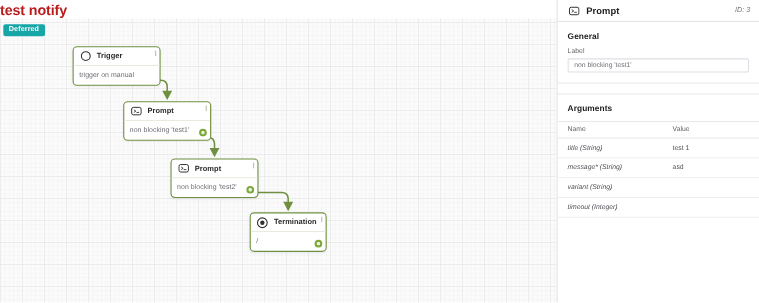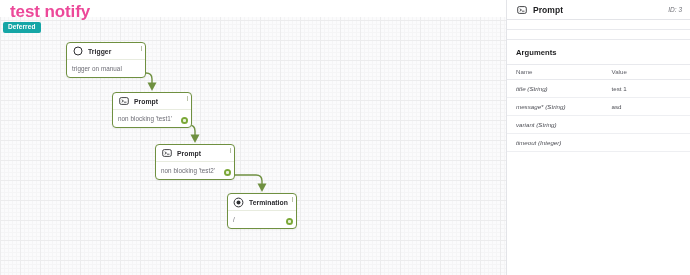--- a/index.html
+++ b/index.html
@@ -12,22 +12,22 @@
   #app { position: relative; width: 690px; height: 275px; display: flex; }
 
   
   .left-pane {
     position: relative;
     width: 506px; height: 275px;
     background: #ffffff;
     flex: 0 0 506px;
   }
   .page-title {
-    position: absolute; left: 10px; top: 2px;
-    font-size: 17px; font-weight: bold; color: #ec4899;
+    position: absolute; left: 0; top: 2px;
+    font-size: 13px; font-weight: bold; color: #b91c1c;
     letter-spacing: -0.1px;
     z-index: 6;
   }
   .canvas {
     position: absolute; left: 0; top: 17px;
     width: 506px; height: 258px;
     background-color: #fbfbfc;
     background-image:
       linear-gradient(to right, #ececed 1px, transparent 1px),
       linear-gradient(to bottom, #ececed 1px, transparent 1px),
@@ -323,20 +323,25 @@
           <path d="M3 4 L4.5 5 L3 6" fill="none" stroke="#2f3033" stroke-width="0.8" stroke-linecap="round" stroke-linejoin="round"></path>
           <line x1="5.4" y1="6.2" x2="7.1" y2="6.2" stroke="#2f3033" stroke-width="0.8" stroke-linecap="round"></line>
         </svg>
       </span>
       <span class="panel-title">Prompt</span>
       <span class="panel-id">ID: 3</span>
     </div>
 
     <div class="panel-body">
 
+      <div class="section">
+        <div class="section-title">General</div>
+        <div class="field-label">Label</div>
+        <div class="field-input">non blocking 'test1'</div>
+      </div>
 
       <div class="divider"></div>
 
 
       <div class="divider"></div>
 
       <div>
         <div class="args-title">Arguments</div>
         <table class="args">
           <thead>

